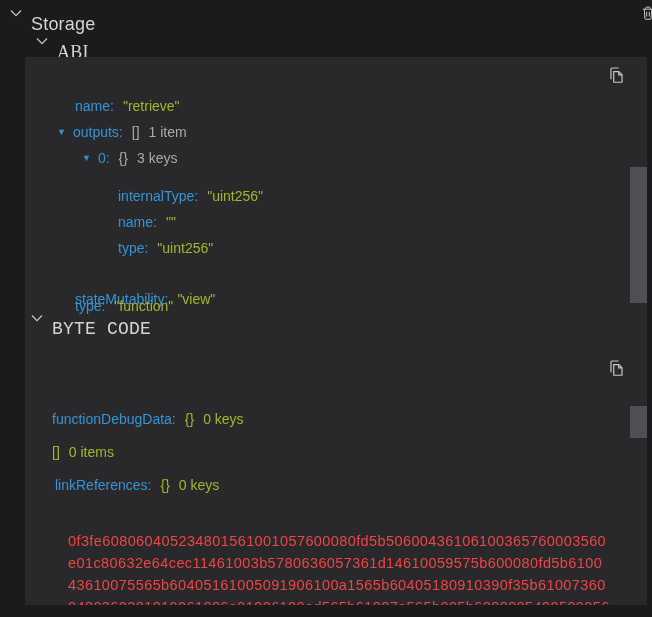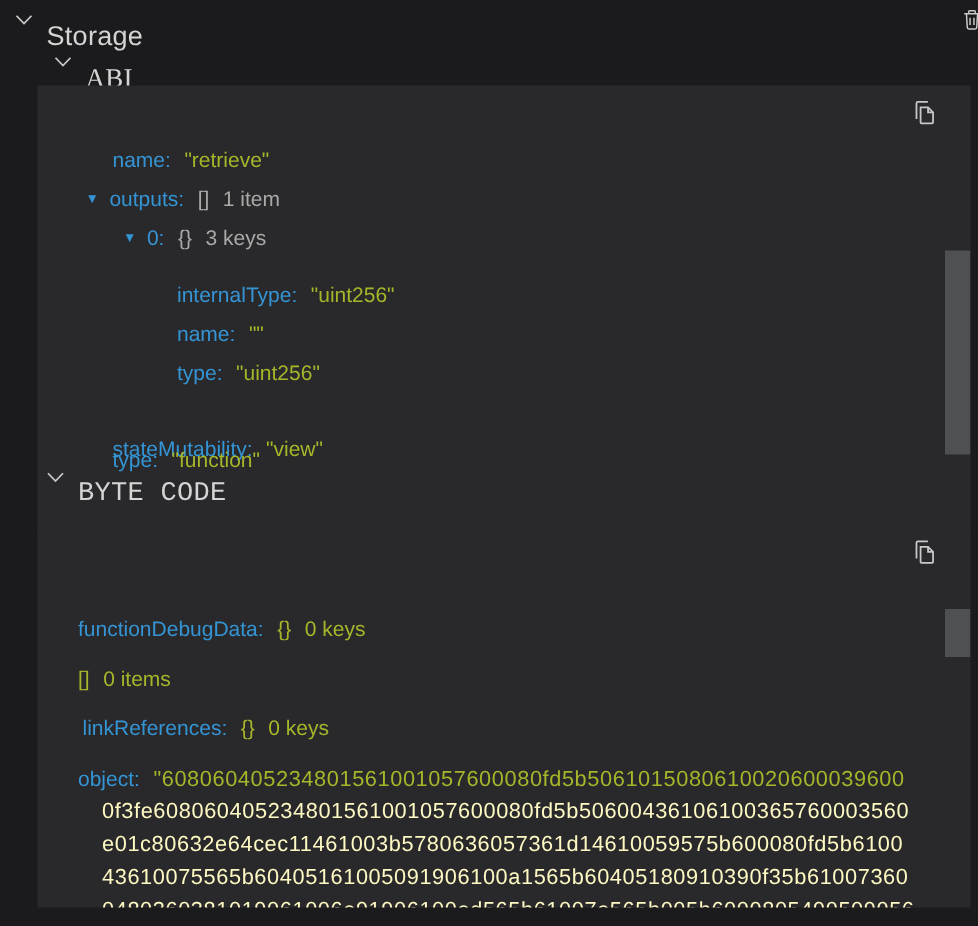--- a/index.html
+++ b/index.html
@@ -27,21 +27,21 @@
     white-space:nowrap;font-size:14px;line-height:17px;
   }
   .jarrow{font-size:9px;color:#3494d4;margin-right:7px;align-self:center;}
   .jkey{color:#3494d4;margin-right:9px;}
   .jval{color:#a6b529;}
   .jbadge{margin-right:9px;}
   .gray{color:#a9a9a9;}
   .olive{color:#a6b529;}
   .hex{font-size:14.5px;letter-spacing:.4px;}
   .hexline{
-    position:absolute;left:43px;color:#fef9c3;
+    position:absolute;left:43px;color:#ef4444;
     font-size:14.5px;letter-spacing:.4px;white-space:nowrap;line-height:17px;
   }
   .icon-btn{cursor:pointer;display:block;}
 </style>
 </head>
 <body>
 
 <div class="header-row" style="top:2px;padding-left:9px;">
   <svg class="chev icon-btn" width="14" height="14" viewBox="0 0 14 14">
       <path d="M2 4.5 L7 9.7 L12 4.5" fill="none" stroke="#c8c8c8" stroke-width="1.2"></path>
@@ -151,23 +151,19 @@
     <span class="jbadge olive">[]</span>
     <span class="olive">0 items</span>
   </div>
 
   <div class="jrow" style="top:127px;left:30px;">
     <span class="jkey">linkReferences:</span>
     <span class="jbadge olive">{}</span>
     <span class="olive">0 keys</span>
   </div>
 
-  <div class="jrow" style="top:161px;left:27px;">
-    <span class="jkey">object:</span>
-    <span class="jval hex">"608060405234801561001057600080fd5b5061015080610020600039600</span>
-  </div>
   <div class="hexline" style="top:183px;">0f3fe608060405234801561001057600080fd5b50600436106100365760003560</div>
   <div class="hexline" style="top:205px;">e01c80632e64cec11461003b5780636057361d14610059575b600080fd5b6100</div>
   <div class="hexline" style="top:227px;">43610075565b60405161005091906100a1565b60405180910390f35b61007360</div>
   <div class="hexline" style="top:249px;">0480360381019061006e91906100ed565b61007e565b005b6000805490509056</div>
 
   <div class="thumb" style="top:56px;height:32px;"></div>
 </div>
 
 </body></html>

